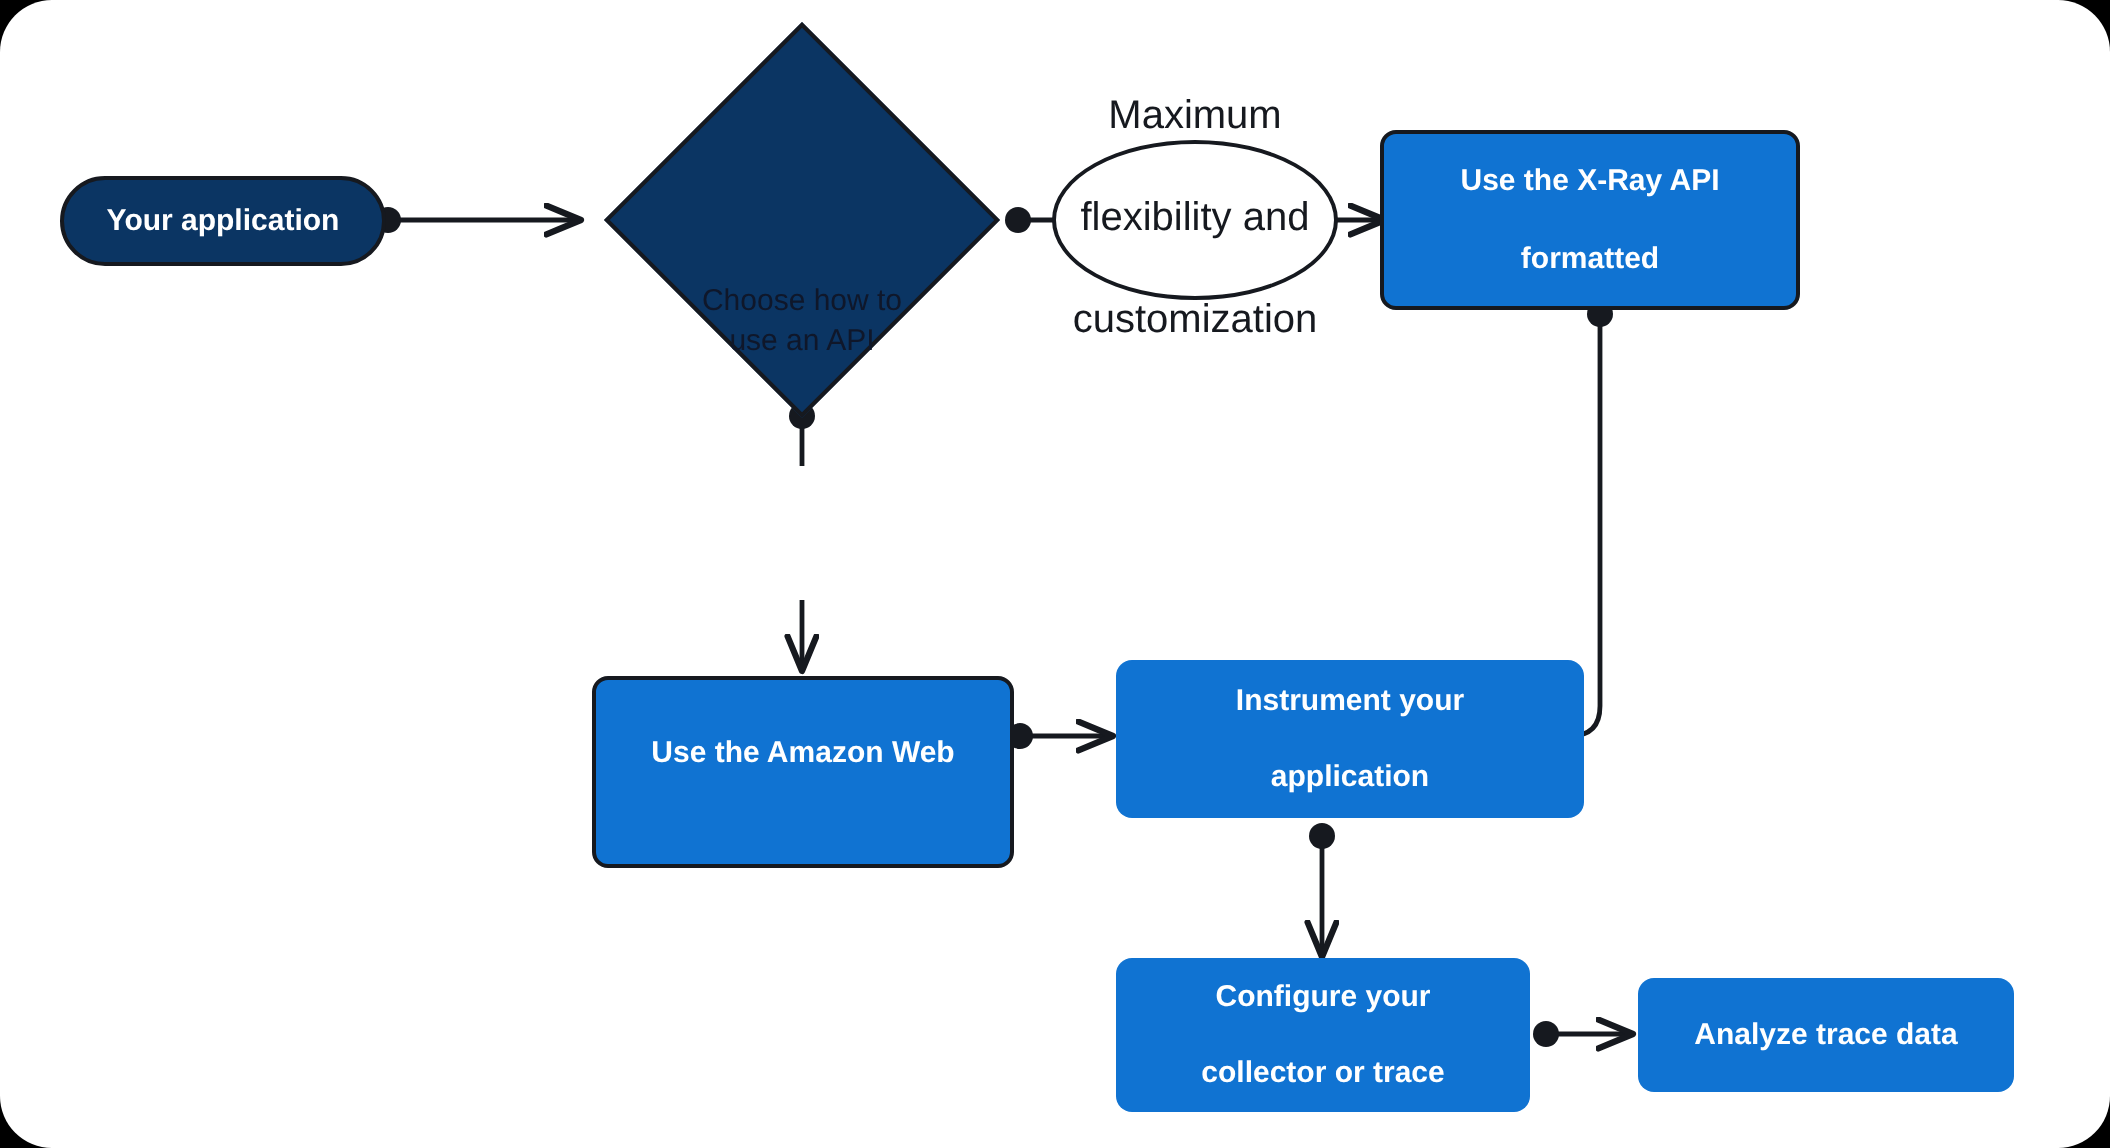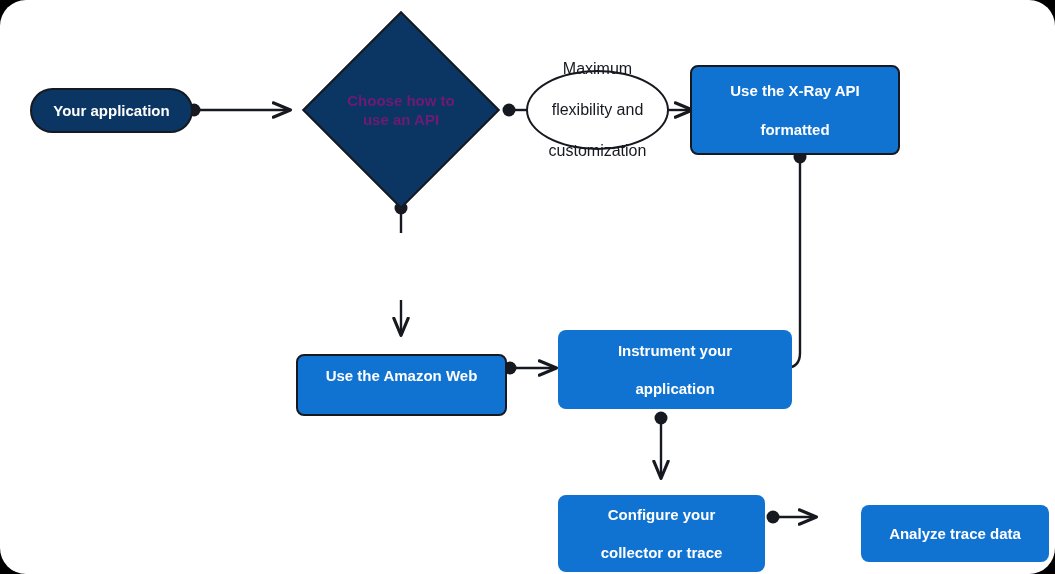--- a/index.html
+++ b/index.html
@@ -67,36 +67,36 @@
     transform: rotate(45deg);
     box-sizing: border-box;
   }
   .diamond-label {
     position: absolute;
     left: 0;
     top: 0;
     width: 100%;
     height: 100%;
     display: flex;
-    align-items: center;
+    align-items: flex-end;
     justify-content: center;
-    color: #701a75;
-    font-weight: bold;
+    color: #0f172a;
+    font-weight: normal;
     font-size: 15px;
     text-align: center;
     line-height: 1.3;
   }
 
   
   .ellipse {
     background: #ffffff;
     border: 2px solid #16191f;
     border-radius: 50%;
     color: #16191f;
-    font-size: 16px;
+    font-size: 20px;
     font-weight: normal;
     padding: 0 8px;
   }
 
   
   .box-blue {
     background: #1073d2;
     border-radius: 8px;
     color: #ffffff;
     font-weight: bold;
@@ -185,37 +185,37 @@
   </div>
 
 
   <div class="node box-blue bordered" style="left:690px; top:65px; width:210px; height:90px;">
     <span>
       <span>Use the X-Ray API</span><br>
       <span>formatted</span>
     </span>
   </div>
 
-  <div class="node box-blue bordered" style="left:296px; top:338px; width:211px; height:62px;margin-top:16px;">
+  <div class="node box-blue bordered" style="left:296px; top:338px; width:211px; height:96px;">
     <span>
       <span>Use the Amazon Web</span><br>
     </span>
   </div>
 
   <div class="node box-blue" style="left:558px; top:330px; width:234px; height:79px;">
     <span>
       <span>Instrument your</span><br>
       <span>application</span>
     </span>
   </div>
 
-  <div class="node box-blue" style="left:558px; top:479px; width:207px; height:77px;margin-top:16px;">
+  <div class="node box-blue" style="left:558px; top:479px; width:207px; height:77px;">
     <span>
       <span>Configure your</span><br>
       <span>collector or trace</span>
     </span>
   </div>
 
-  <div class="node box-blue" style="left:819px; top:505px; width:188px; height:57px;margin-left:42px;">
+  <div class="node box-blue" style="left:819px; top:489px; width:188px; height:57px;">
     <span>Analyze trace data</span>
   </div>
 
 </div>
 
 </body></html>

